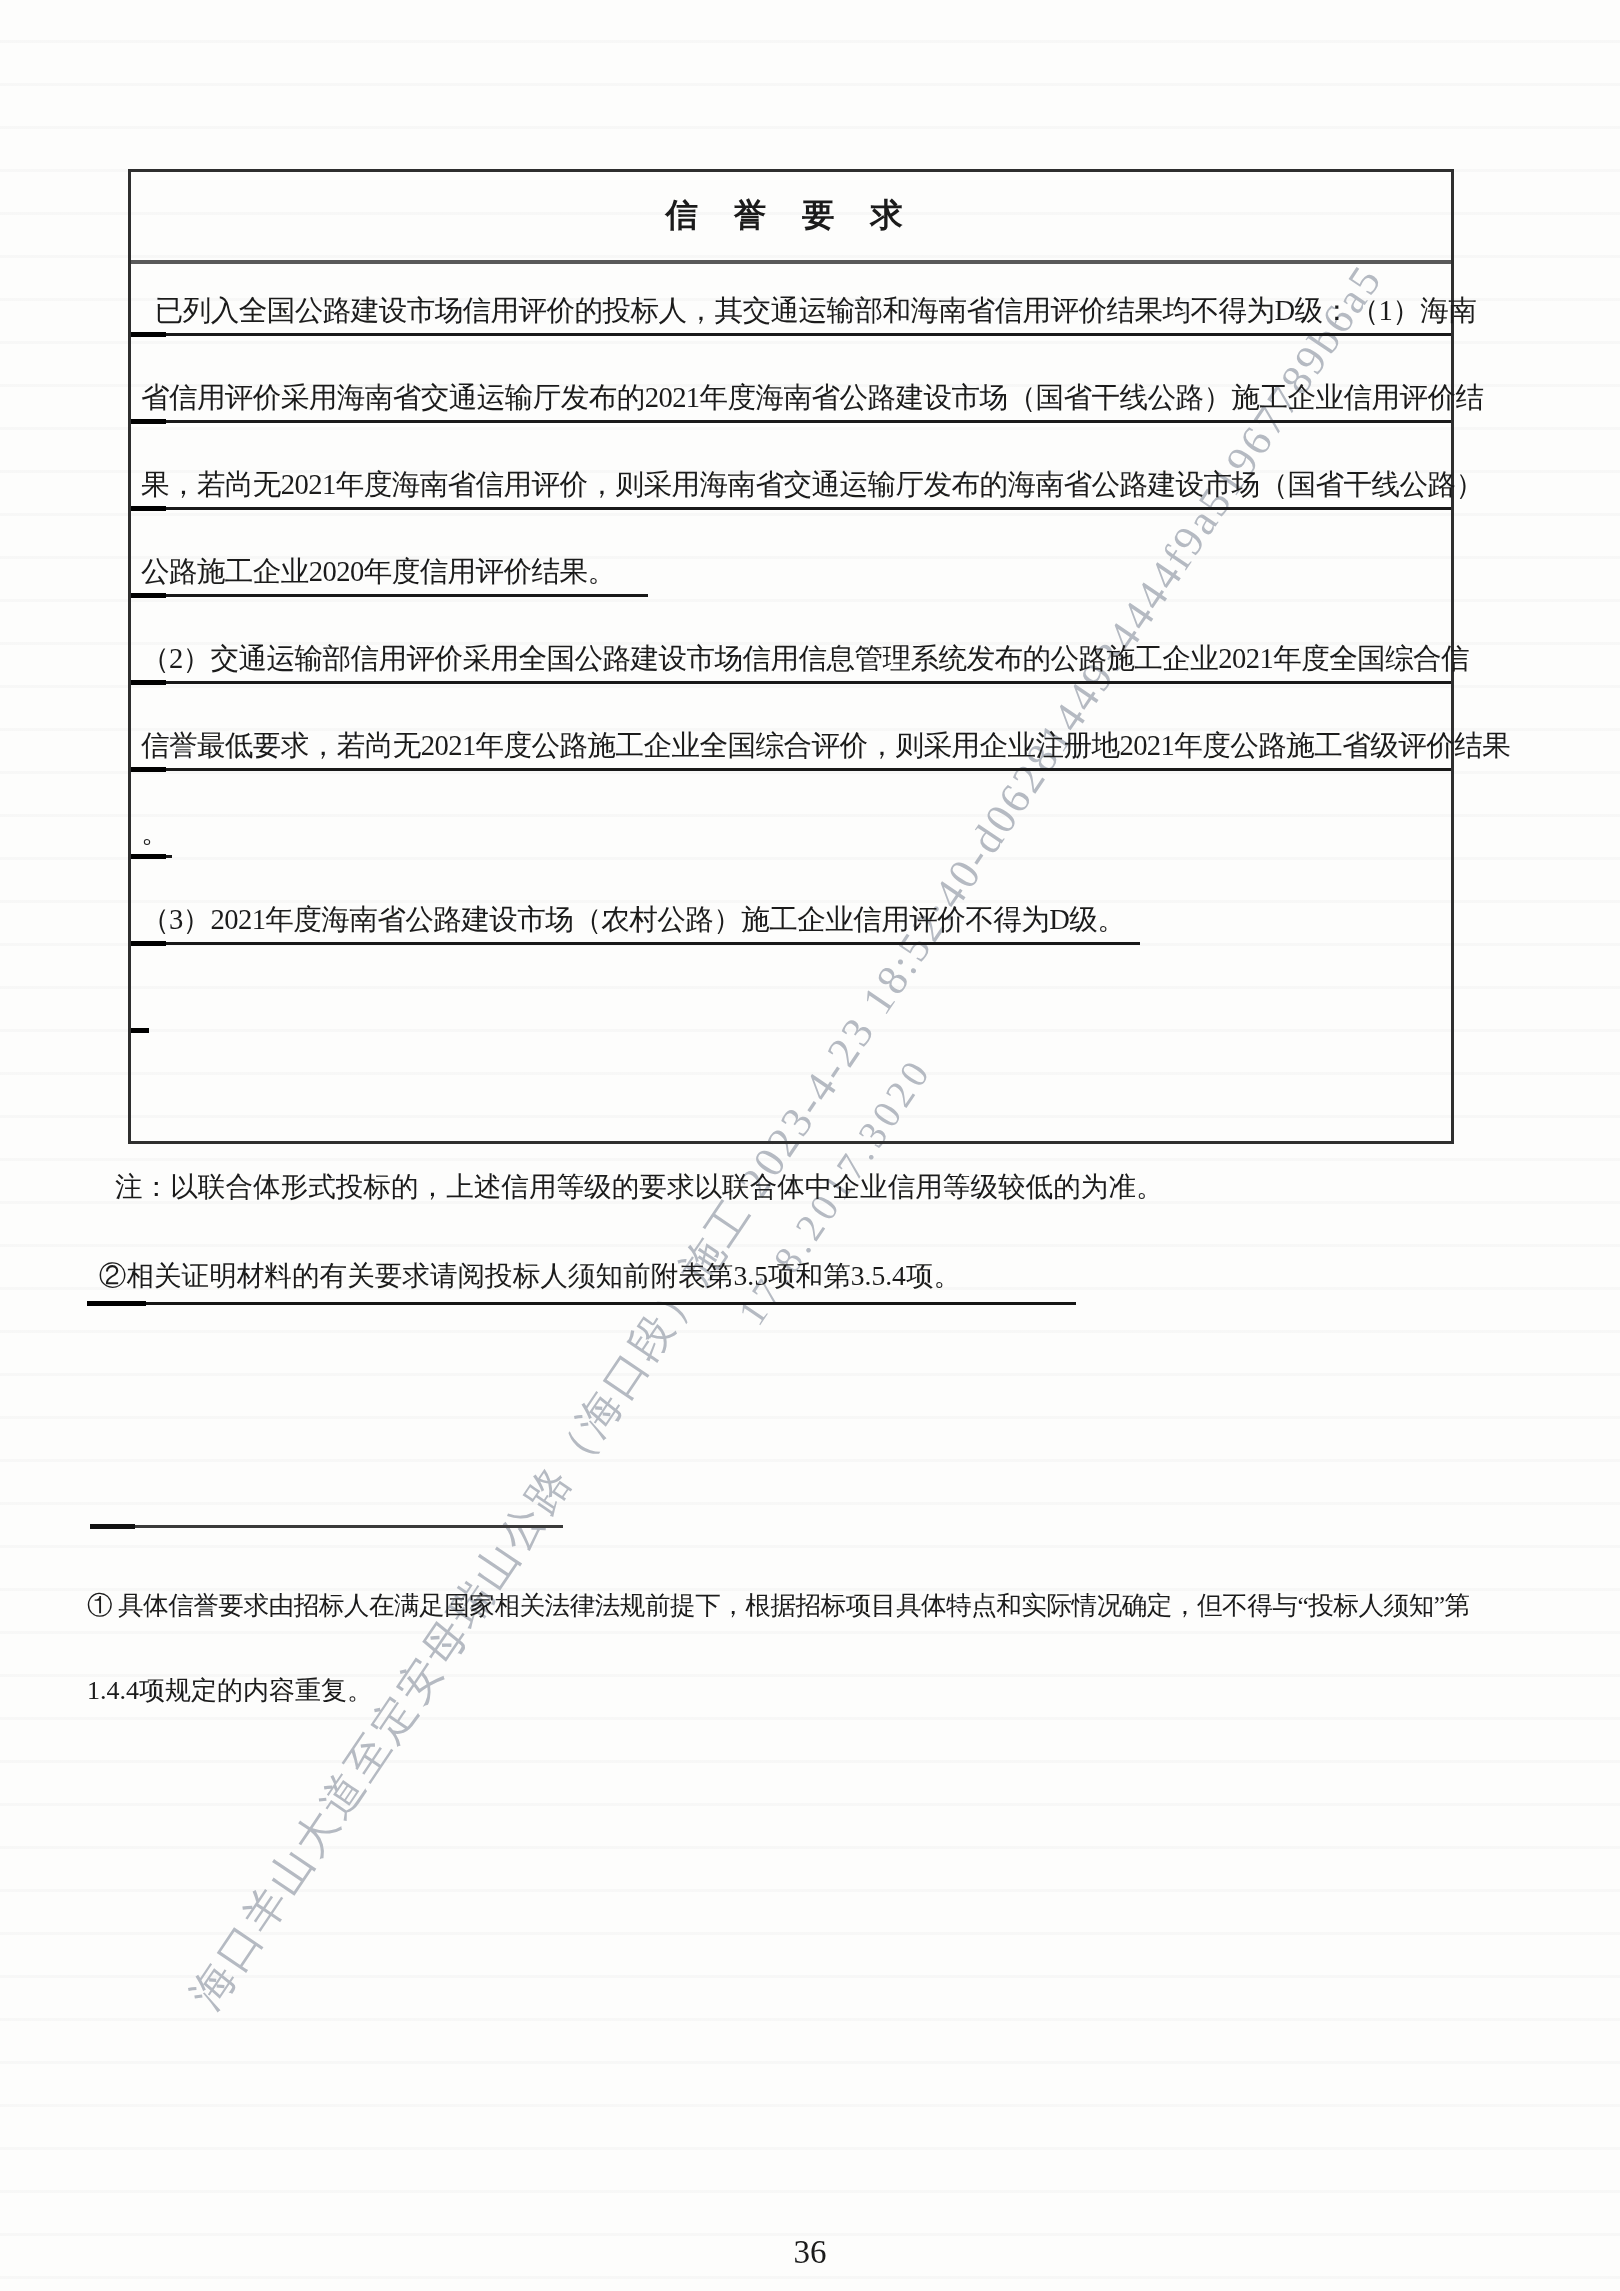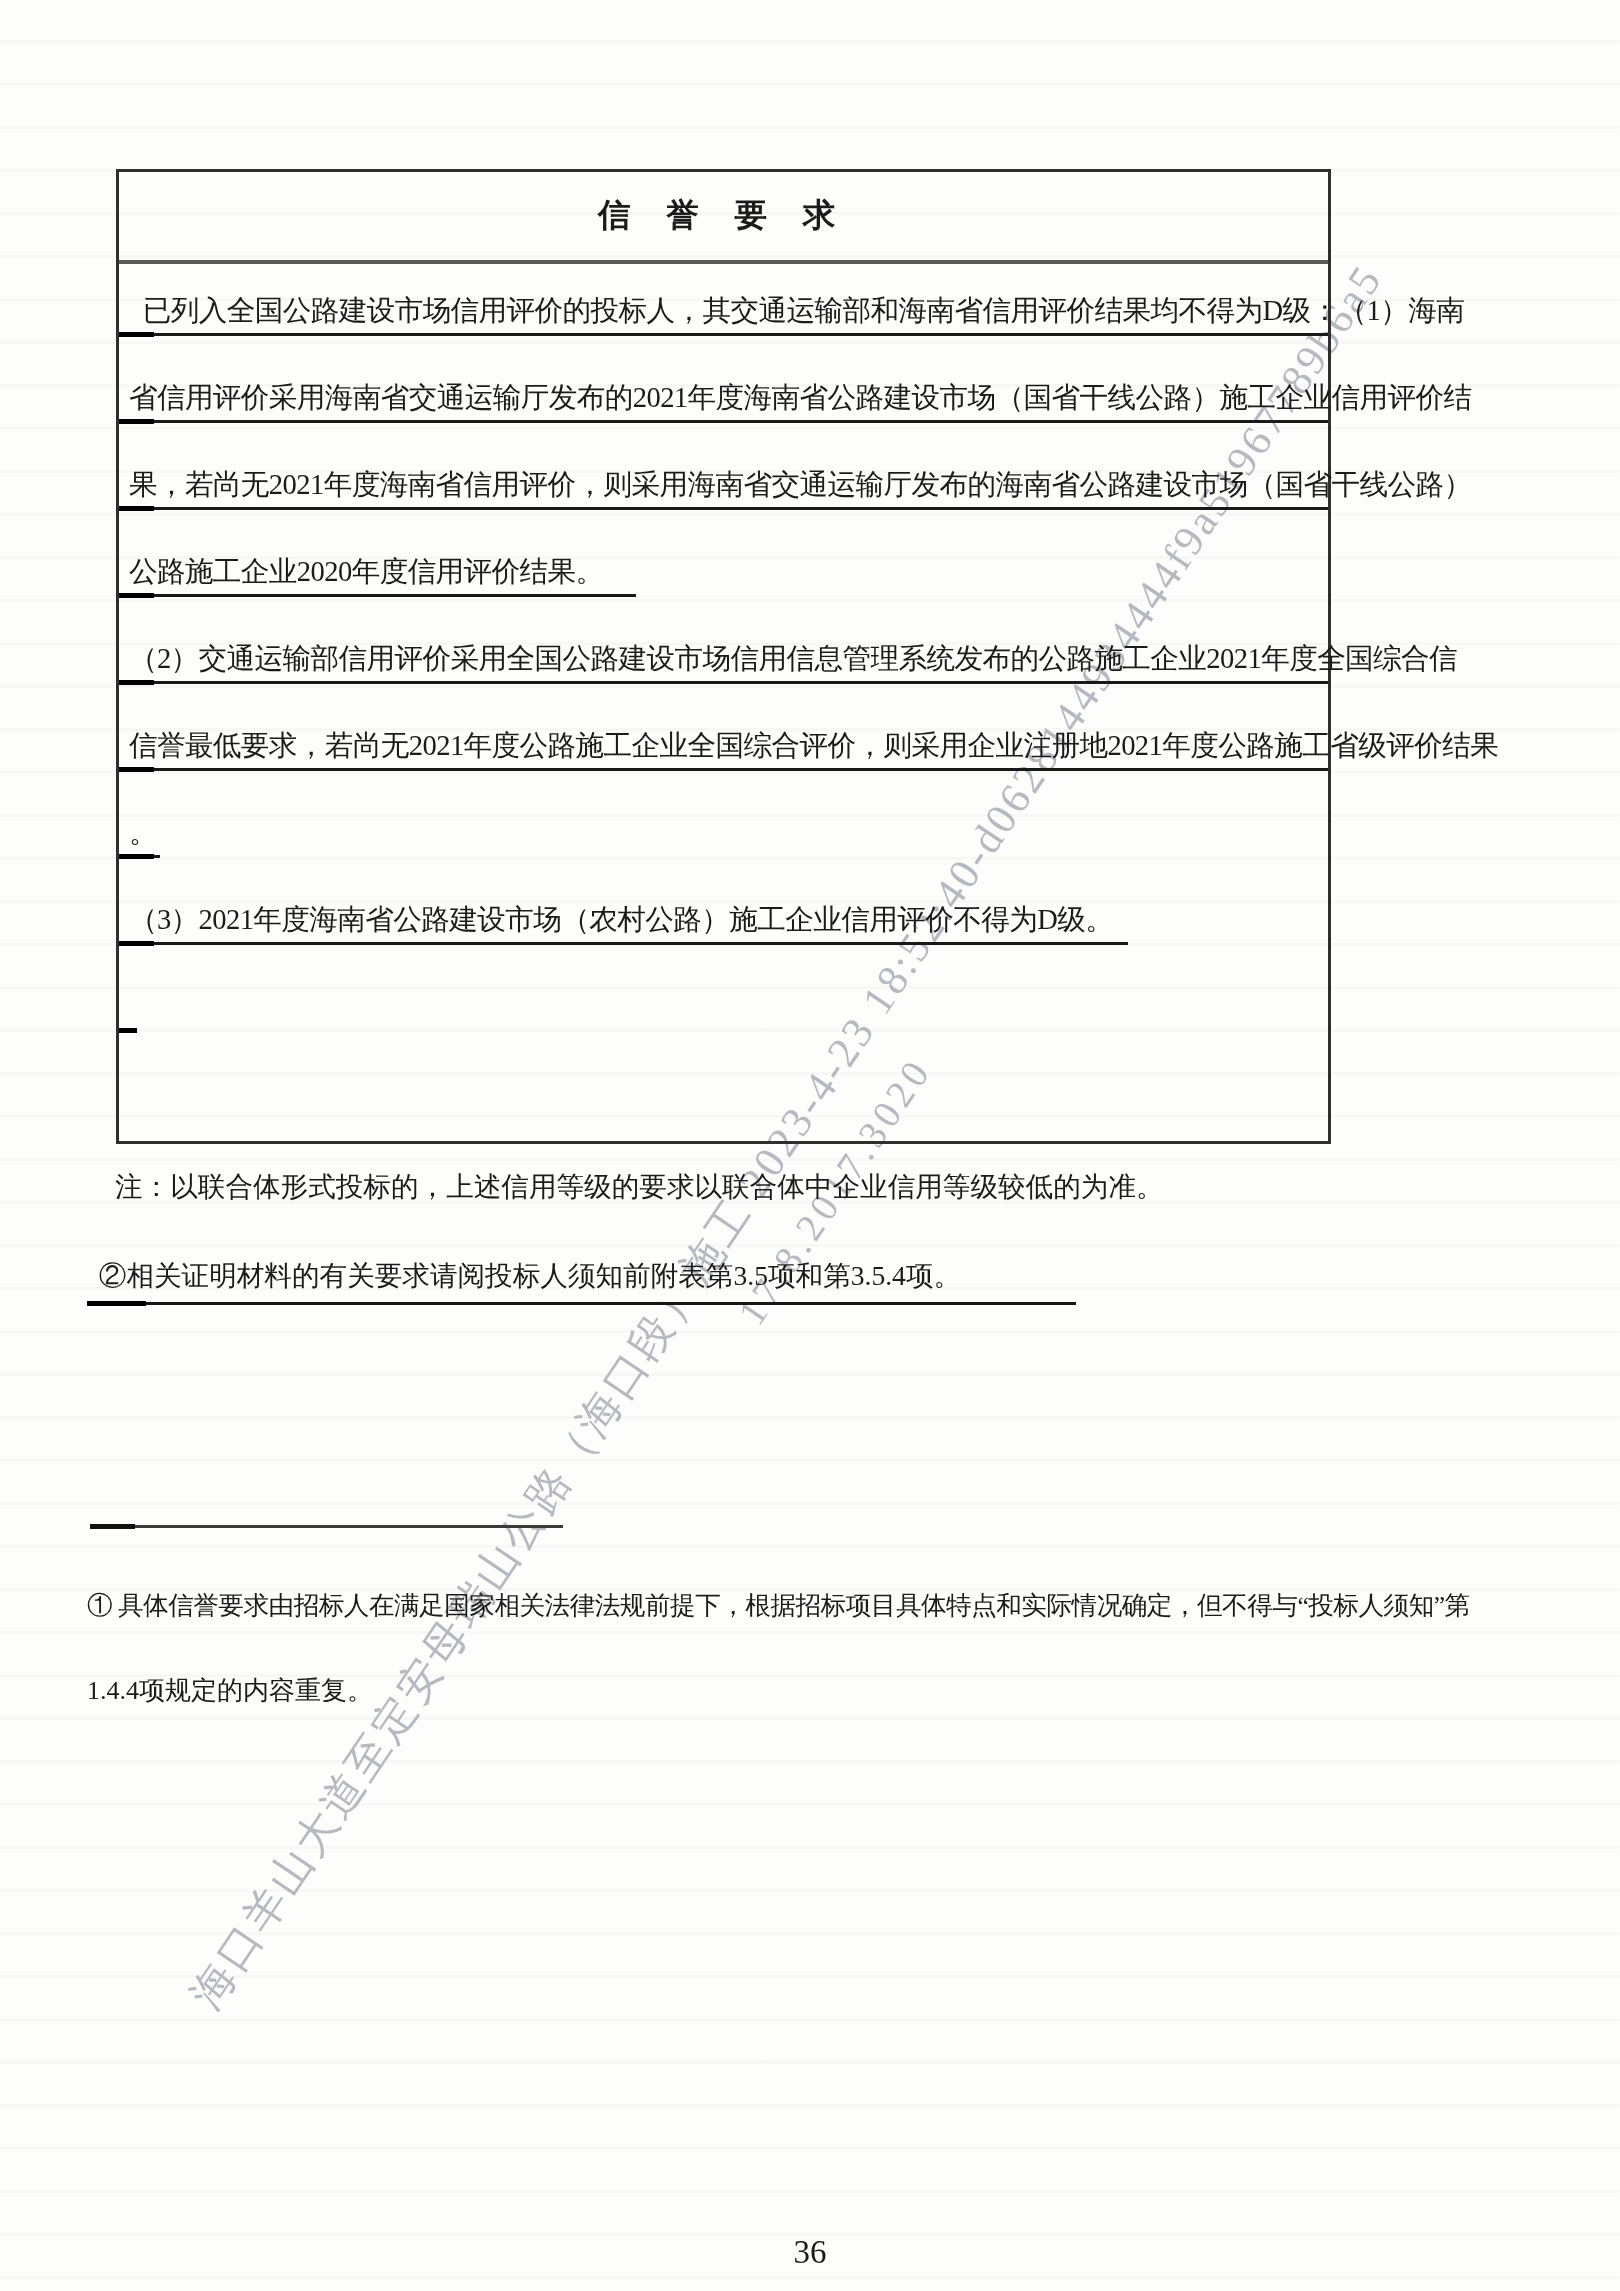--- a/index.html
+++ b/index.html
@@ -11,21 +11,21 @@
       font-family:"Liberation Serif",serif;}
   .wm1{left:202px;top:1975px;font-size:43px;letter-spacing:3px;
        transform:rotate(-56deg);transform-origin:0 50%;}
   .wm2{left:747px;top:1298px;font-size:39px;letter-spacing:4.9px;
        transform:rotate(-56deg);transform-origin:0 50%;}
   
   .title{position:absolute;top:104px;left:0;width:100%;text-align:center;z-index:1;
          font-family:"Liberation Sans",sans-serif;font-weight:700;font-size:33px;letter-spacing:2px;}
   .title sup{font-size:21.7px;font-weight:400;vertical-align:15.8px;margin-left:5.9px;}
   
-  .ctable{position:absolute;left:116px;top:169px;width:1215px;height:975px;z-index:1;
+  .ctable{position:absolute;left:128px;top:169px;width:1326px;height:975px;z-index:1;
           border:3px solid #2f2f2f;box-sizing:border-box;text-align:center;}
   .thead{height:92px;border-bottom:4.9px solid #5a5a5a;display:flex;align-items:center;
          justify-content:center;font-size:32.5px;font-weight:600;letter-spacing:13.8px;box-sizing:border-box;}
   .tbody{position:absolute;top:97px;left:0;right:0;bottom:0;}
   .bline{position:relative;height:87px;}
   .bline .txt{position:absolute;left:9.9px;bottom:25.6px;font-size:28.6px;letter-spacing:-0.6px;white-space:nowrap;}
   .bline .ul{position:absolute;left:0;bottom:19.7px;height:3px;background:#191919;}
   .bline .cap{position:absolute;left:0;bottom:18.7px;height:4.9px;width:35px;background:#000;}
   
   .note{position:absolute;left:87px;top:1168px;font-size:27.6px;z-index:1;white-space:nowrap;margin-left:28px;}

